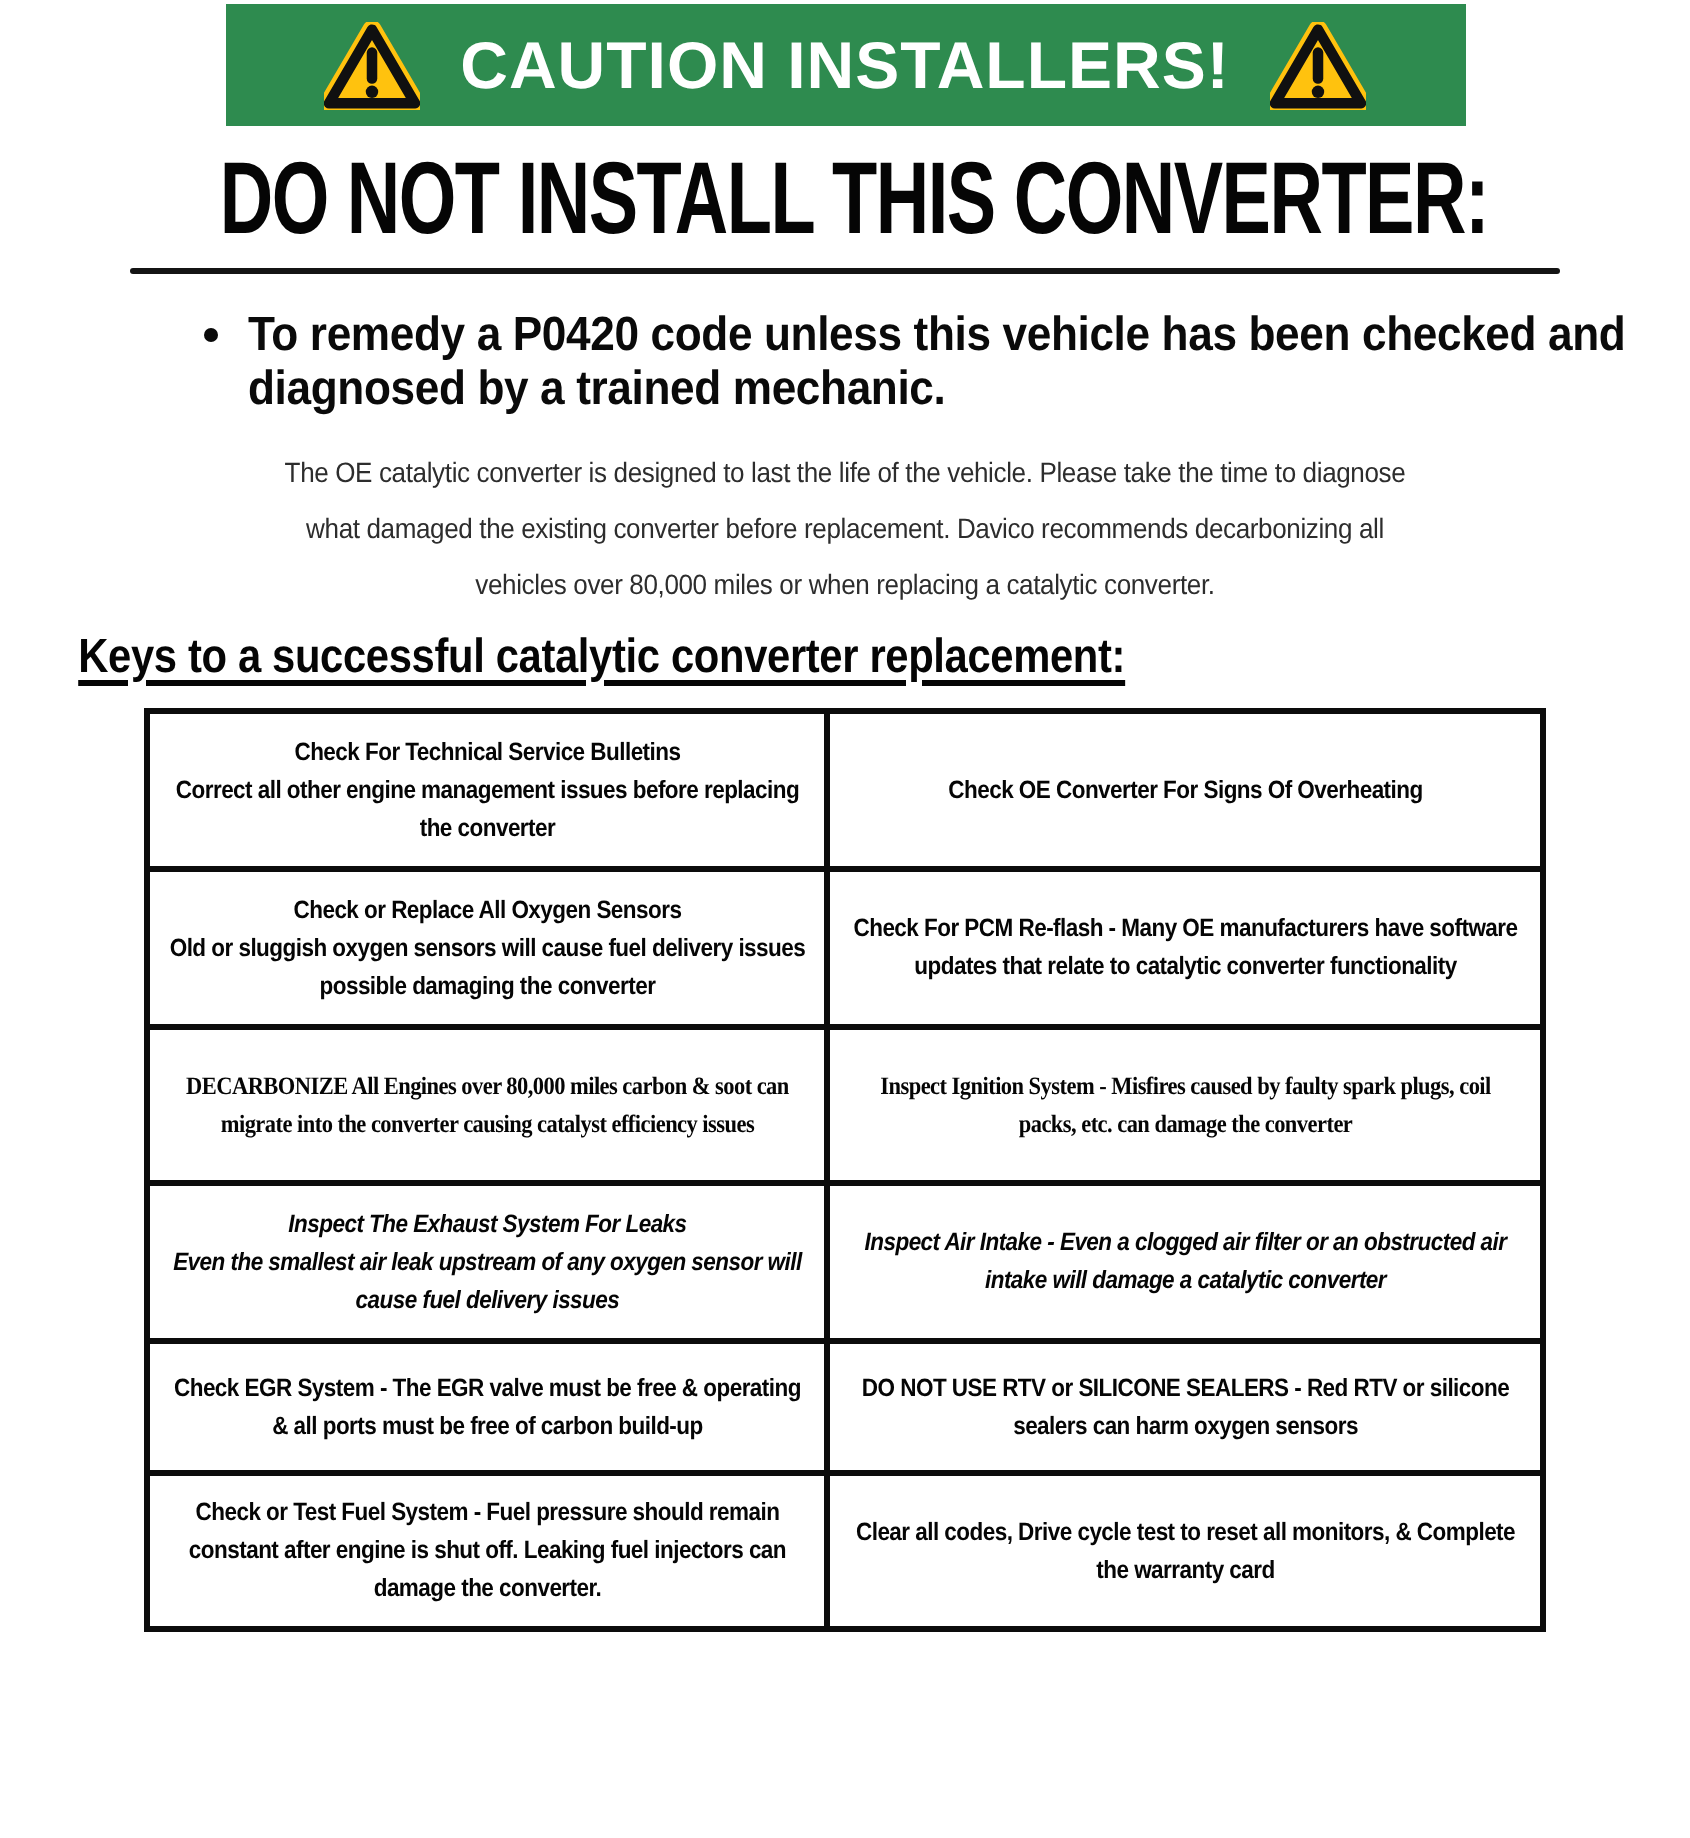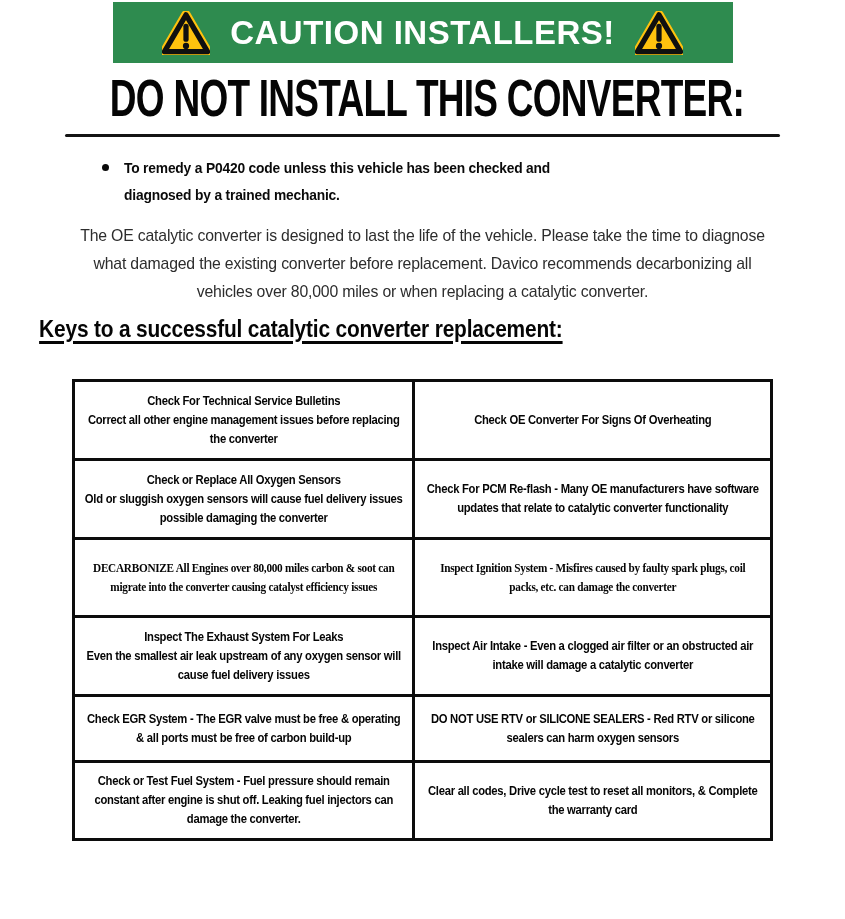--- a/index.html
+++ b/index.html
@@ -26,55 +26,55 @@
   .headline{
     margin-top:10px;text-align:center;font-weight:800;font-size:50px;
     line-height:52px;letter-spacing:-1px;white-space:nowrap;
     transform:scale(.74,1.02);transform-origin:50% 50%;color:#050505;
   }
   .divider{
     margin:9px auto 0;width:715px;height:3px;background:#141414;border-radius:2px;
   }
   .bullets{
     margin:17px 0 0 98px;list-style:none;
-    font-size:15px;font-weight:bold;line-height:27px;letter-spacing:-.2px;color:#0a0a0a;
+    font-size:24px;font-weight:bold;line-height:27px;letter-spacing:-.2px;color:#0a0a0a;
   }
   .bullets li{position:relative;padding-left:26px;}
   .bdot{
     position:absolute;left:4px;top:10px;width:7px;height:7px;border-radius:50%;
     background:#0a0a0a;
   }
   .btext{transform:scaleX(.92);transform-origin:0 50%;}
   .btext div{white-space:nowrap;}
   .para{
-    margin-top:14px;text-align:center;font-size:17px;line-height:28px;
+    margin-top:14px;text-align:center;font-size:14px;line-height:28px;
     color:#2d2d2d;letter-spacing:-.2px;
   }
   .para-squeeze{transform:scaleX(.93);transform-origin:50% 50%;}
   .para-squeeze div{white-space:nowrap;}
   .keys-wrap{margin-top:8px;text-align:left;}
   .keys{
     display:inline-block;font-size:24px;font-weight:800;line-height:30px;
     transform:scaleX(.87);transform-origin:50% 50%;color:#050505;
     text-decoration:underline;text-decoration-thickness:3px;text-underline-offset:4px;
     white-space:nowrap;letter-spacing:-.2px;
   }
   table.keys-table{
-    margin:35px auto 0;border-collapse:collapse;width:698px;table-layout:fixed;
+    margin:10px auto 0;border-collapse:collapse;width:698px;table-layout:fixed;
     border:3px solid #0c0c0c;
   }
   table.keys-table td{
     border:3px solid #0c0c0c;vertical-align:middle;text-align:center;
     font-weight:bold;font-size:12.5px;line-height:19px;letter-spacing:-.3px;
     padding:4px 10px;color:#050505;
   }
   td.col-left{width:340px;}
   td.col-right{width:358px;}
   tr.r1{height:79px;} tr.r2{height:79px;} tr.r3{height:78px;font-family:Liberation Serif, serif;}
-  tr.r4{height:79px;} tr.r5{height:66px;} tr.r6{height:78px;}
+  tr.r4{height:79px;font-style:italic;} tr.r5{height:66px;} tr.r6{height:78px;}
   .squeeze{transform:scaleX(.9);transform-origin:50% 50%;width:111.5%;margin-left:-5.75%;}
   .cell-big{font-size:15.5px;line-height:21px;}
 </style>
 </head>
 <body>
 
 <div class="banner">
   <svg class="warn-svg" viewBox="0 0 100 92" aria-hidden="true">
     <path d="M50 8 L95 85 L5 85 Z" fill="none" stroke="var(--yellow)" stroke-width="20" stroke-linejoin="round"></path>
     <path d="M50 8 L95 85 L5 85 Z" fill="var(--yellow)" stroke="#101010" stroke-width="11" stroke-linejoin="round"></path>

